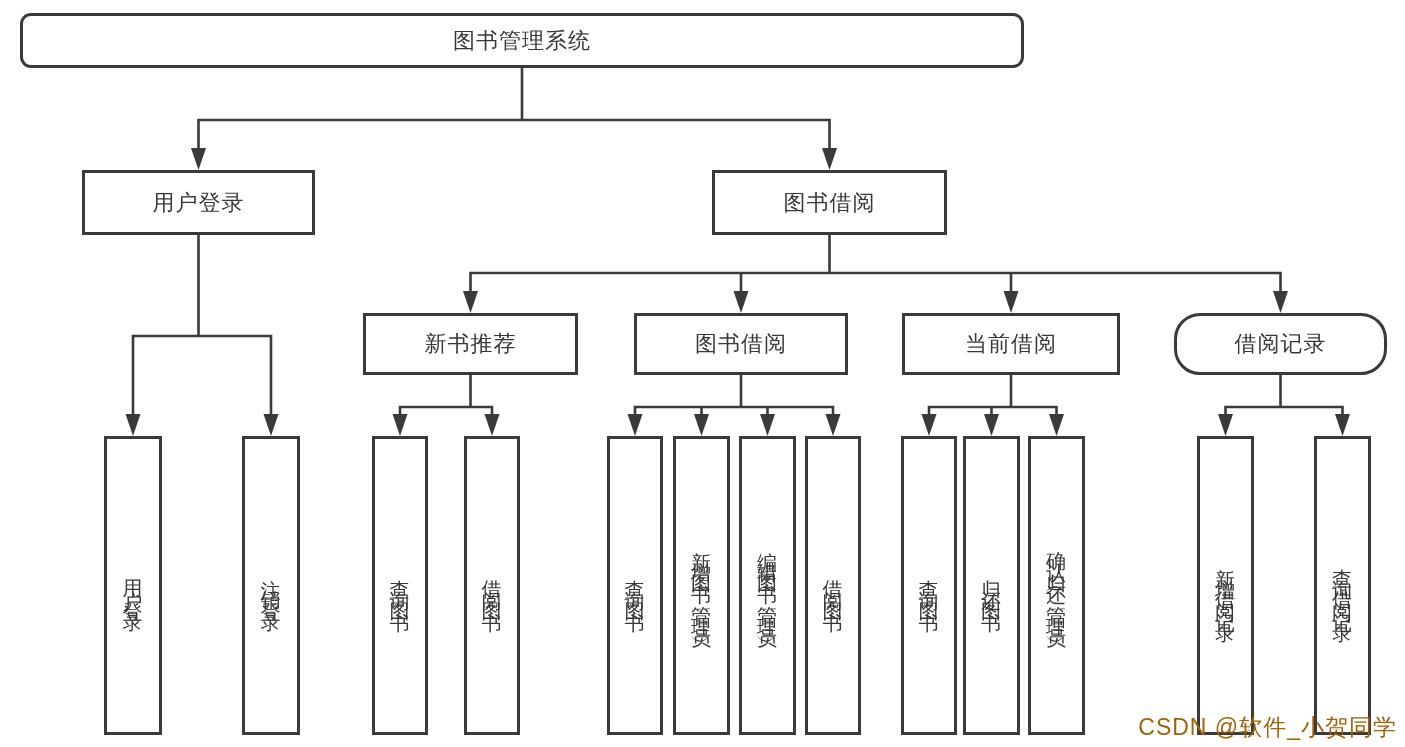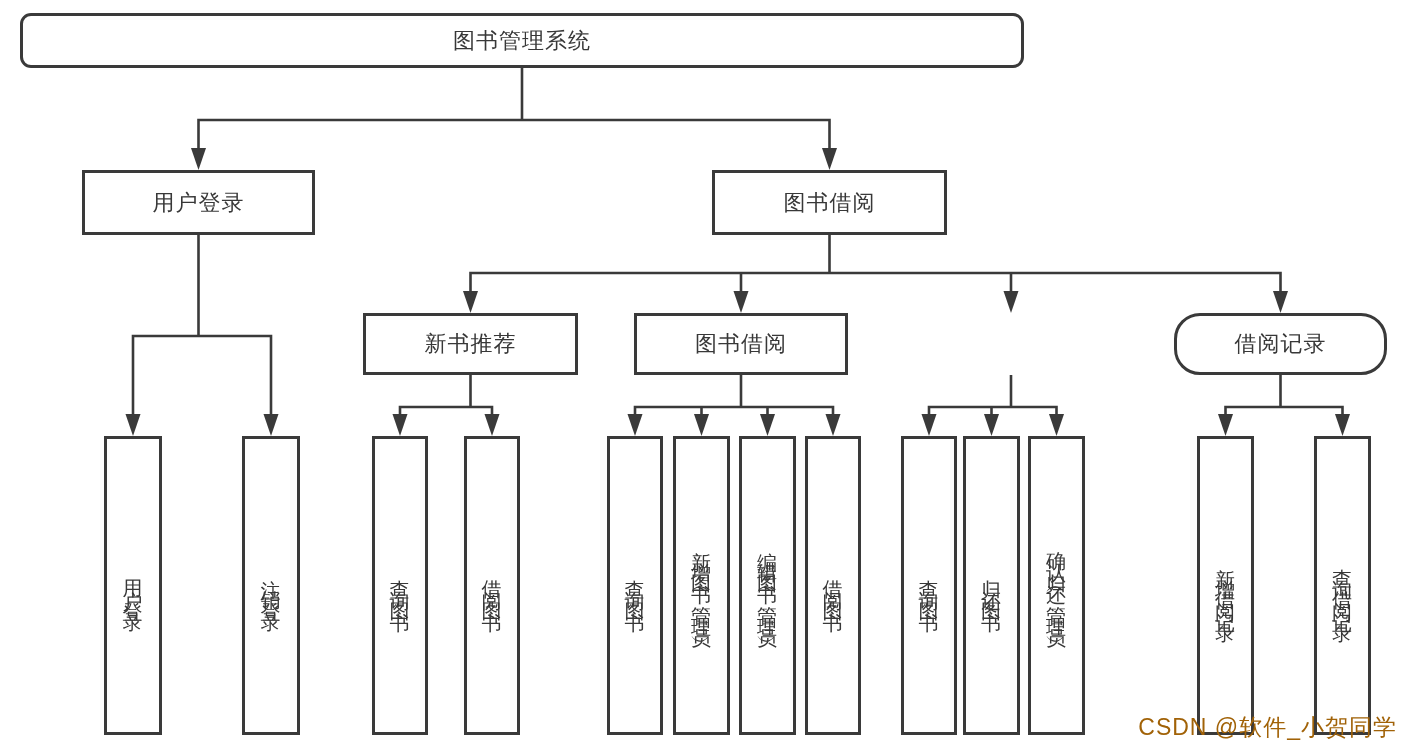--- a/index.html
+++ b/index.html
@@ -121,20 +121,21 @@
     </g>
   </svg>
 
   <div class="node h" style="left:20px; top:13px; width:1004px; height:55px;border-radius:11px;">图书管理系统</div>
 
   <div class="node h" style="left:82px; top:170px; width:233px; height:65px;">用户登录</div>
   <div class="node h" style="left:712px; top:170px; width:235px; height:65px;">图书借阅</div>
 
   <div class="node h" style="left:634px; top:313px; width:214px; height:62px;">图书借阅</div>
   <div class="node h" style="left:363px; top:313px; width:215px; height:62px;">新书推荐</div>
+  <div class="node h" style="left:902px; top:313px; width:218px; height:62px;">当前借阅</div>
   <div class="node h" style="left:1174px; top:313px; width:213px; height:62px;border-radius:26px;">借阅记录</div>
 
   <div class="node v" style="left:104px; top:436px; width:58px; height:299px;">
     <span class="vtext">用户登录</span>
   </div>
   <div class="node v" style="left:242px; top:436px; width:58px; height:299px;">
     <span class="vtext">注销登录</span>
   </div>
 
   <div class="node v" style="left:372px; top:436px; width:56px; height:299px;">

